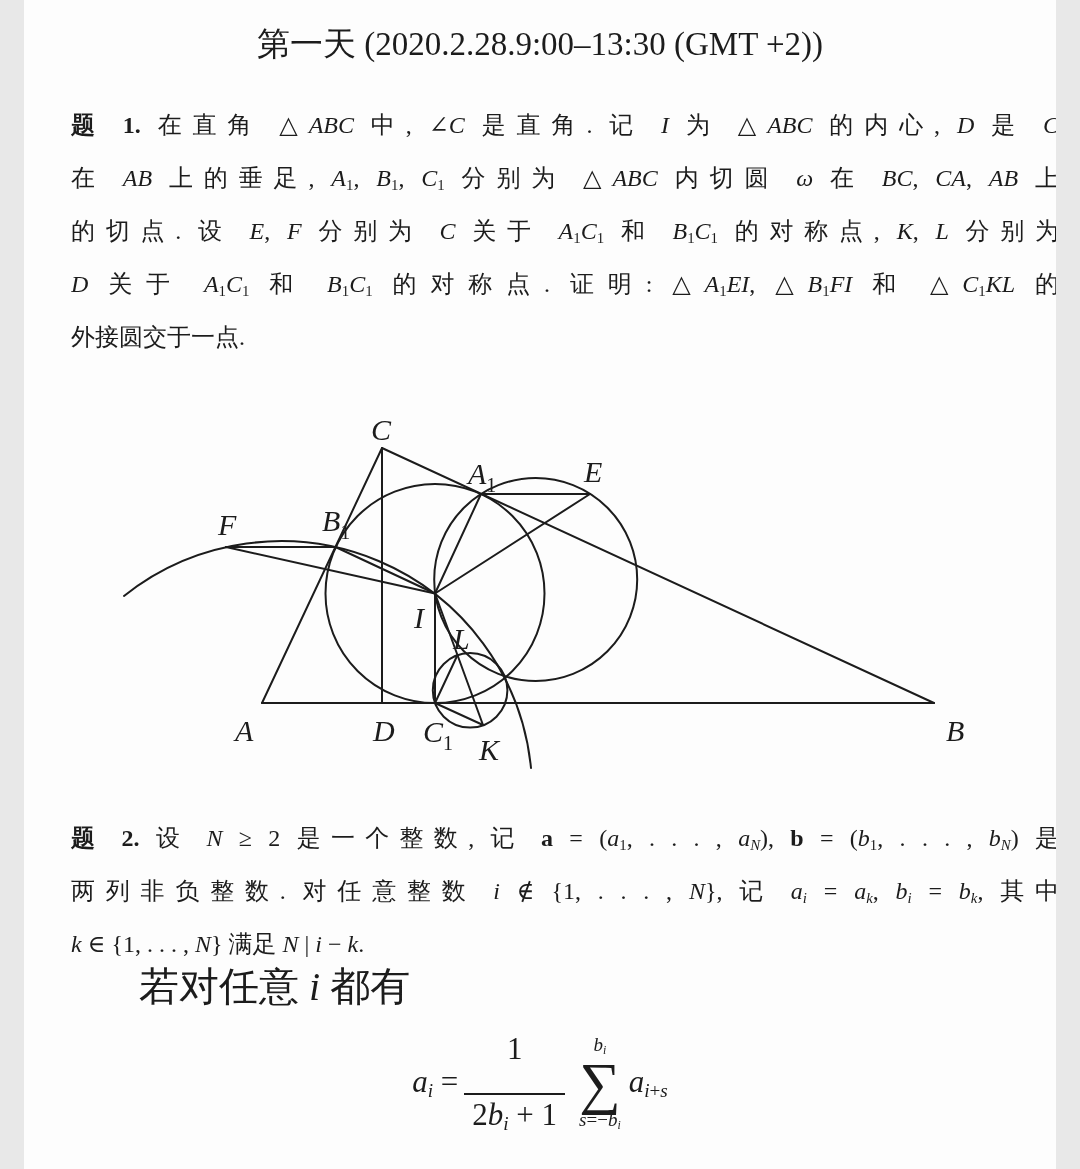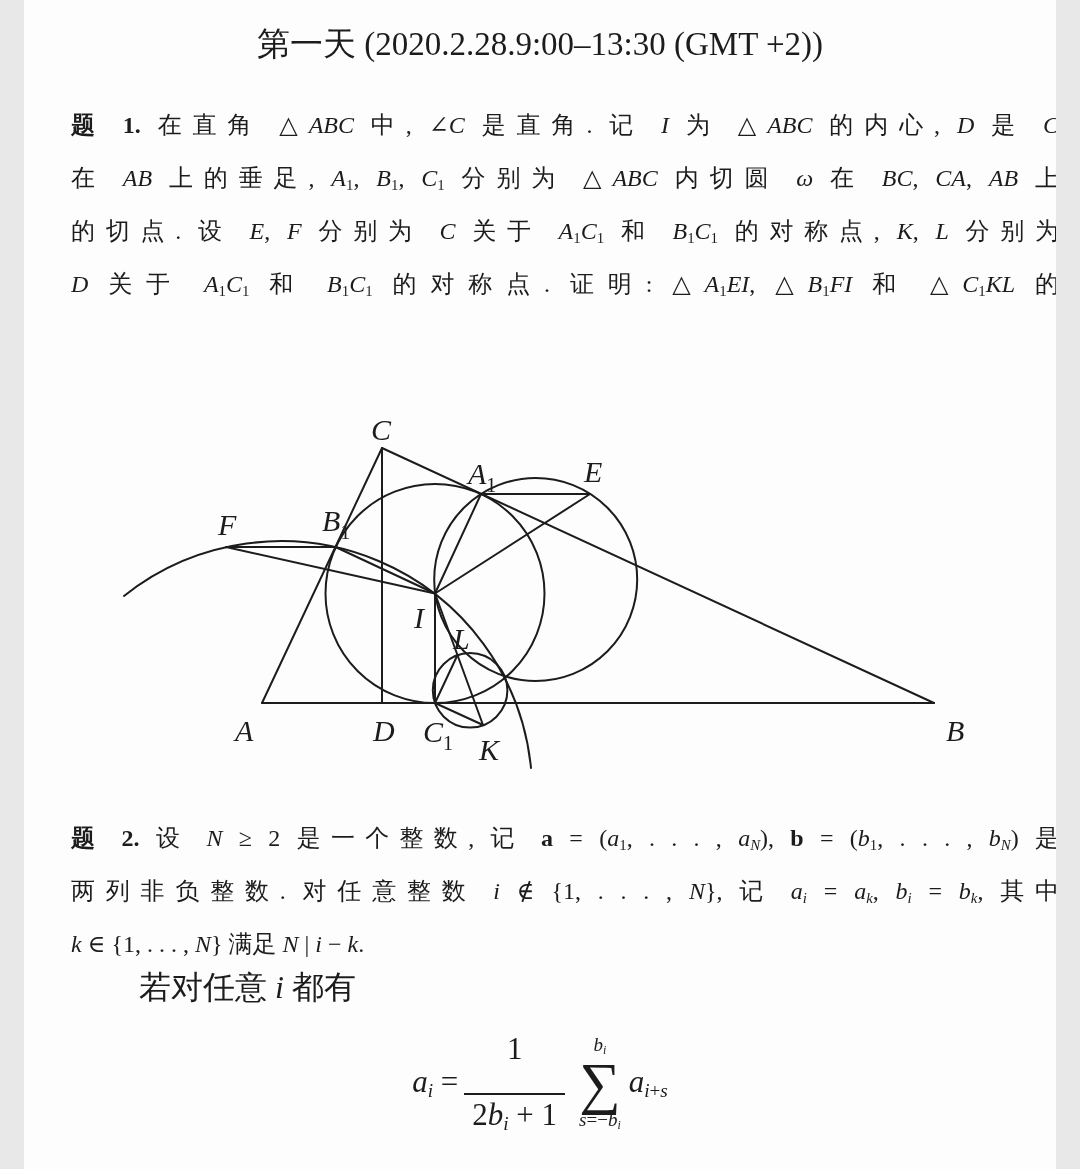--- a/index.html
+++ b/index.html
@@ -10,21 +10,21 @@
   }
   .title {
     position:absolute; top:22px; left:0; width:100%;
     text-align:center; font-size:33px; line-height:44px;
   }
   .para { position:absolute; left:47px; width:988px; }
   .p1 { top:99px; }
   .p2 { top:812px; }
   .line { height:53px; line-height:53px; font-size:24px; white-space:nowrap; }
   .line.j { white-space:normal; text-align:justify; text-align-last:justify; overflow:hidden; }
-  .cond { position:absolute; top:963px; left:115px; font-size:32px; line-height:48px; }
+  .cond { position:absolute; top:963px; left:115px; font-size:40px; line-height:48px; }
   .it { font-style:italic; }
   .bd { font-weight:bold; }
   .sb { font-size:0.62em; vertical-align:-0.28em; letter-spacing:0; }
   .figure { position:absolute; top:395px; left:0; }
   .eq {
     position:absolute; top:1028px; left:0; width:100%;
     display:flex; justify-content:center; align-items:center; font-size:31px;
   }
   .eqpart { margin:0 4px; }
   .frac { display:inline-flex; flex-direction:column; align-items:center; margin:0 10px 0 2px; }
@@ -39,20 +39,21 @@
 
 <div class="page">
 
   <div class="title">第一天 (2020.2.28.9:00–13:30 (GMT +2))</div>
 
   <div class="para p1">
     <div class="line j"><span class="bd">题 1.</span><span> 在直角 △</span><span class="it">ABC</span><span> 中, ∠</span><span class="it">C</span><span> 是直角. 记 </span><span class="it">I</span><span> 为 △</span><span class="it">ABC</span><span> 的内心, </span><span class="it">D</span><span> 是 </span><span class="it">C</span></div>
     <div class="line j"><span>在 </span><span class="it">AB</span><span> 上的垂足, </span><span class="it">A</span><span class="sb">1</span><span>, </span><span class="it">B</span><span class="sb">1</span><span>, </span><span class="it">C</span><span class="sb">1</span><span> 分别为 △</span><span class="it">ABC</span><span> 内切圆 </span><span class="it">ω</span><span> 在 </span><span class="it">BC</span><span>, </span><span class="it">CA</span><span>, </span><span class="it">AB</span><span> 上</span></div>
     <div class="line j"><span>的切点. 设 </span><span class="it">E</span><span>, </span><span class="it">F</span><span> 分别为 </span><span class="it">C</span><span> 关于 </span><span class="it">A</span><span class="sb">1</span><span class="it">C</span><span class="sb">1</span><span> 和 </span><span class="it">B</span><span class="sb">1</span><span class="it">C</span><span class="sb">1</span><span> 的对称点, </span><span class="it">K</span><span>, </span><span class="it">L</span><span> 分别为</span></div>
     <div class="line j"><span class="it">D</span><span> 关于 </span><span class="it">A</span><span class="sb">1</span><span class="it">C</span><span class="sb">1</span><span> 和 </span><span class="it">B</span><span class="sb">1</span><span class="it">C</span><span class="sb">1</span><span> 的对称点. 证明: △</span><span class="it">A</span><span class="sb">1</span><span class="it">EI</span><span>, △</span><span class="it">B</span><span class="sb">1</span><span class="it">FI</span><span> 和 △</span><span class="it">C</span><span class="sb">1</span><span class="it">KL</span><span> 的</span></div>
+    <div class="line"><span>外接圆交于一点.</span></div>
   </div>
 
   <svg class="figure" width="1080" height="415" viewBox="0 395 1080 415" xmlns="http://www.w3.org/2000/svg">
       <circle fill="none" stroke="#1c1c1c" stroke-width="2" stroke-linecap="round" cx="411" cy="593.5" r="109.5"></circle>
       <circle fill="none" stroke="#1c1c1c" stroke-width="2" stroke-linecap="round" cx="511.7" cy="579.5" r="101.5"></circle>
       <circle fill="none" stroke="#1c1c1c" stroke-width="2" stroke-linecap="round" cx="446.1" cy="690.3" r="37.3"></circle>
       <path fill="none" stroke="#1c1c1c" stroke-width="2" stroke-linecap="round" d="M 100 596 A 251.5 251.5 0 0 1 507 768"></path>
       <line fill="none" stroke="#1c1c1c" stroke-width="2" stroke-linecap="round" x1="238" y1="703" x2="910" y2="703"></line>
       <line fill="none" stroke="#1c1c1c" stroke-width="2" stroke-linecap="round" x1="238" y1="703" x2="358" y2="448"></line>
       <line fill="none" stroke="#1c1c1c" stroke-width="2" stroke-linecap="round" x1="358" y1="448" x2="910" y2="703"></line>

